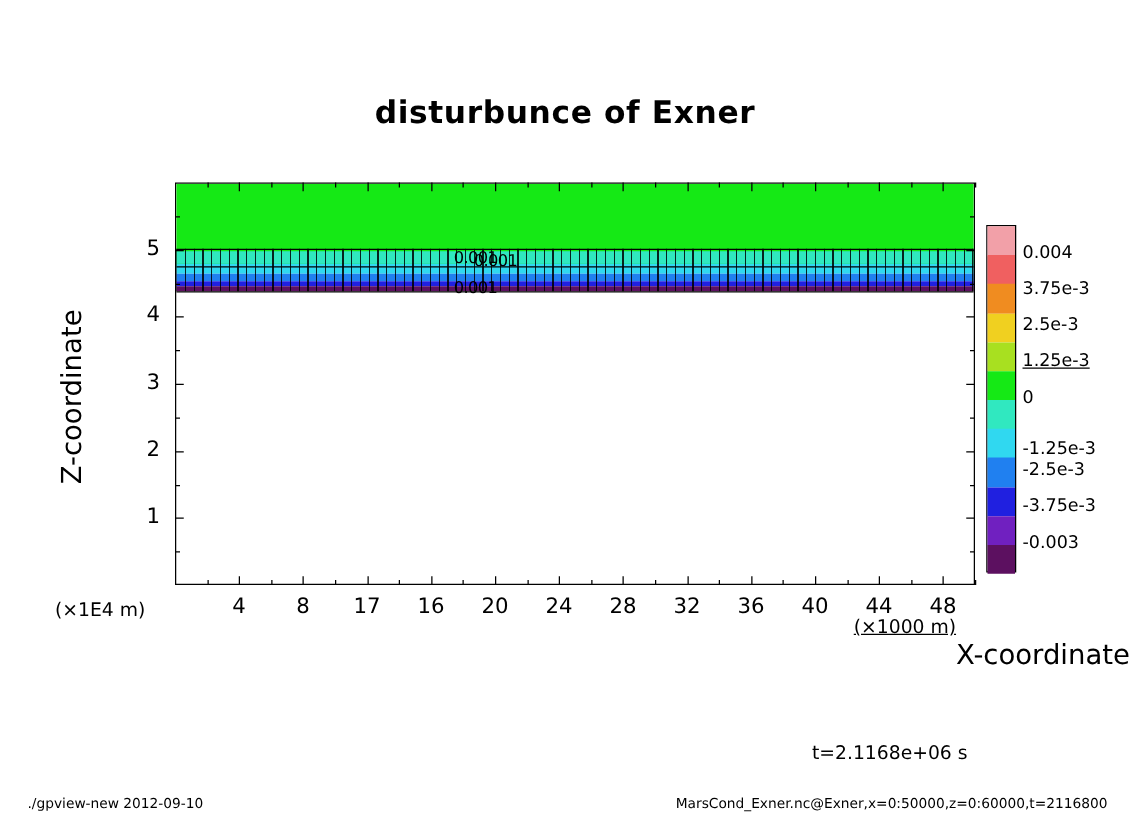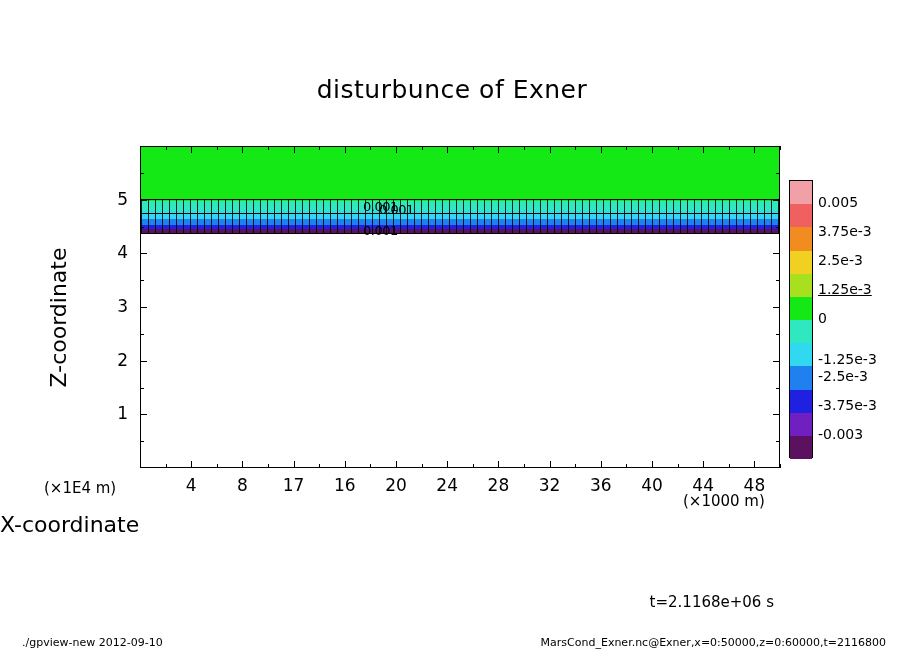--- a/index.html
+++ b/index.html
@@ -24,20 +24,21 @@
   
   #chart-title {
     position: absolute;
     left: 0;
     top: 75px;
     width: 904px;
     text-align: center;
     font-size: 25px;
     letter-spacing: 0.5px;
     font-family: "DejaVu Sans", sans-serif;
+    font-weight: bold;
   }
   
   #plot-frame {
     position: absolute;
     left: 140px;
     top: 146px;
     width: 640px;
     height: 322px;
     border: 1.5px solid #000;
     box-sizing: border-box;
@@ -101,38 +102,39 @@
     font-size: 17px;
     font-family: "DejaVu Sans", sans-serif;
     text-align: right;
   }
   
   #x-axis-title {
     position: absolute;
     left: 0;
     top: 512px;
     width: 904px;
-    text-align: left;
+    text-align: right;
     font-size: 22px;
   }
   #y-axis-title {
     position: absolute;
     left: -42px;
     top: 305px;
     width: 200px;
     text-align: center;
     font-size: 22px;
     transform: rotate(-90deg);
     transform-origin: 50% 50%;
   }
   #x-unit-label {
     position: absolute;
     left: 683px;
     top: 492px;
     font-size: 15px;
+    text-decoration: underline;
   }
   #y-unit-label {
     position: absolute;
     left: 44px;
     top: 479px;
     font-size: 15px;
   }
   
   #colorbar {
     position: absolute;
@@ -316,21 +318,21 @@
       <div class="cb-seg" style="top: 92.6667px; height: 23.6667px; background: rgb(168, 224, 32);"></div>
       <div class="cb-seg" style="top: 115.833px; height: 23.6667px; background: rgb(21, 233, 21);"></div>
       <div class="cb-seg" style="top: 139px; height: 23.6667px; background: rgb(48, 232, 192);"></div>
       <div class="cb-seg" style="top: 162.167px; height: 23.6667px; background: rgb(48, 216, 240);"></div>
       <div class="cb-seg" style="top: 185.333px; height: 23.6667px; background: rgb(32, 128, 240);"></div>
       <div class="cb-seg" style="top: 208.5px; height: 23.6667px; background: rgb(32, 32, 224);"></div>
       <div class="cb-seg" style="top: 231.667px; height: 23.6667px; background: rgb(112, 32, 192);"></div>
       <div class="cb-seg" style="top: 254.833px; height: 23.6667px; background: rgb(92, 16, 96);"></div>
     </div>
   <div id="colorbar-labels">
-      <div class="cb-label" style="top: 194.167px;">0.005</div>
+      <div class="cb-label" style="top: 194.167px;">0.004</div>
       <div class="cb-label" style="top: 223.125px;">3.75e-3</div>
       <div class="cb-label" style="top: 252.083px;">2.5e-3</div>
       <div class="cb-label" style="top: 281.042px; text-decoration: underline;">1.25e-3</div>
       <div class="cb-label" style="top: 310px;">0</div>
       <div class="cb-label" style="top: 338.958px; margin-top: 12px;">-1.25e-3</div>
       <div class="cb-label" style="top: 367.917px;">-2.5e-3</div>
       <div class="cb-label" style="top: 396.875px;">-3.75e-3</div>
       <div class="cb-label" style="top: 425.833px;">-0.003</div>
     </div>
 

